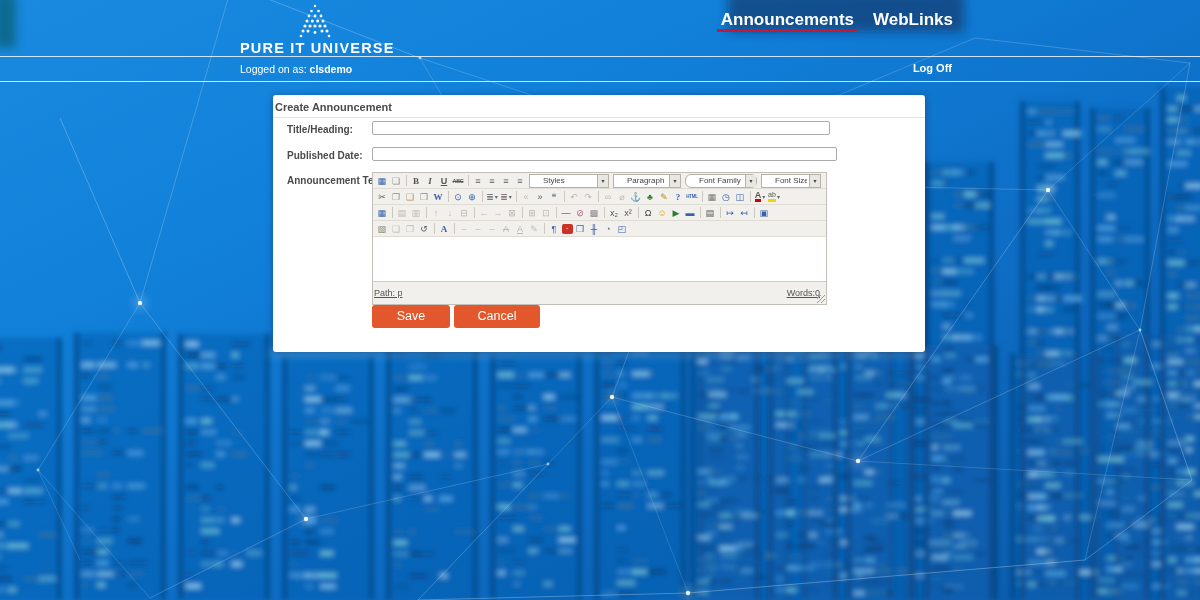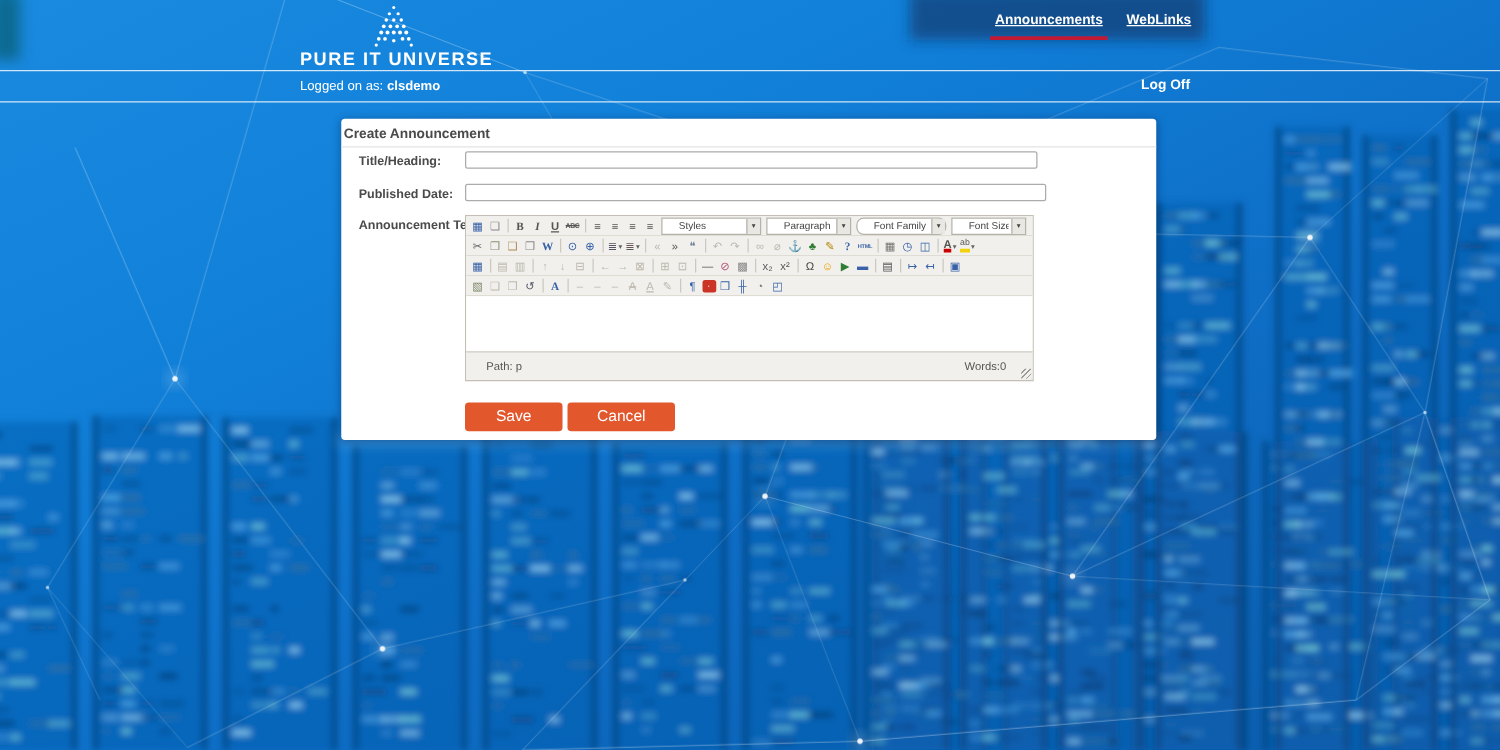--- a/index.html
+++ b/index.html
@@ -9,21 +9,21 @@
           background:linear-gradient(155deg,#1a8ae0 0%,#1180d9 30%,#0e6ec6 60%,#0b5cab 100%); }
   #bg-svg { position:absolute; left:0; top:0; z-index:0; }
 
   
   .band1 { position:absolute; top:0; left:0; right:0; height:57px; z-index:2;
            border-bottom:1px solid rgba(255,255,255,.8); }
   .logo { position:absolute; left:240px; top:3px; width:150px; text-align:center; }
   .logo-mark { display:block; margin:0 auto; }
   .logo-text { margin-top:1px; font-size:14.5px; font-weight:bold; color:#fff; letter-spacing:1.2px; white-space:nowrap; }
   .nav { position:absolute; top:8px; right:245px; display:flex; gap:15px; }
-  .nav-item { position:relative; color:#fff; font-size:11px; font-weight:bold; padding:2px 2px 16px 2px; cursor:pointer;text-decoration:underline; }
+  .nav-item { position:relative; color:#fff; font-size:17px; font-weight:bold; padding:2px 2px 16px 2px; cursor:pointer; }
   .nav-item.active::after { content:""; position:absolute; left:-2px; right:-2px; top:21px; height:3px; background:var(--underline,#c21a35); }
   .band2 { position:absolute; top:58px; left:0; right:0; height:24px; z-index:2;
            border-bottom:1px solid rgba(255,255,255,.8); }
   .logged { position:absolute; left:240px; top:5px; font-size:10.5px; color:#fff; }
   .logged b { margin-left:3px; }
   .logoff { position:absolute; right:248px; top:4px; font-size:11px; font-weight:bold; color:#fff; cursor:pointer; }
 
   
   .panel { position:absolute; left:273px; top:95px; width:652px; height:257px; z-index:3;
            background:#fff; border-radius:3px; box-shadow:0 1px 7px rgba(0,10,40,.35); }
@@ -57,28 +57,28 @@
   .g-abc .gl { font-size:5.5px; font-weight:bold; text-decoration:line-through; letter-spacing:-.3px; }
   .g-html .gl { font-size:4.5px; font-weight:bold; color:#3a62a8; letter-spacing:-.2px; }
   .g-fore .gl { font-weight:bold; border-bottom:3px solid #c00; line-height:8px; }
   .g-back .gl { font-size:7px; border-bottom:3px solid #f2d20a; line-height:8px; }
   .g-delA .gl { text-decoration:line-through; }
   .g-insA .gl { text-decoration:underline; }
   .g-redbox { background:#cc3327; border-radius:2px; min-width:11px; height:10px; }
   .g-redbox .gl { color:#fff !important; font-size:8px; line-height:9px; }
   .ed-content { flex:1; background:#fff; cursor:text; }
   .ed-status { position:relative; display:flex; justify-content:space-between; align-items:center;
-               height:23px; padding:0 16px; background:#f1f0ec; border-top:1px solid #cfccc4;
-               font-size:9px; color:#555; }
+               height:23px; padding:0 1px; background:#f1f0ec; border-top:1px solid #cfccc4;
+               font-size:9px; color:#555;text-decoration:underline; }
   .resize-handle { position:absolute; right:1px; bottom:1px; width:8px; height:8px;
                    background:repeating-linear-gradient(135deg, transparent 0 2px, #9a9a9a 2px 3px); cursor:nwse-resize; }
   .words { margin-right:5px; }
 
   
-  .btn { position:absolute; top:227px; height:23px; border:none; border-radius:3px; cursor:pointer;
+  .btn { position:absolute; top:210px; height:23px; border:none; border-radius:3px; cursor:pointer;
          background:var(--accent,#e2572b); color:#fff; font-size:12.5px; font-family:"Liberation Sans",sans-serif;
          text-align:center; line-height:23px; }
   .btn-save { left:99px; width:78px; }
   .btn-cancel { left:181px; width:86px; }
 </style>
 </head>
 <body>
 
 <div class="page" style="--accent: #E2572B; --underline: #C21A35;">
   <svg id="bg-svg" width="1200" height="600">

